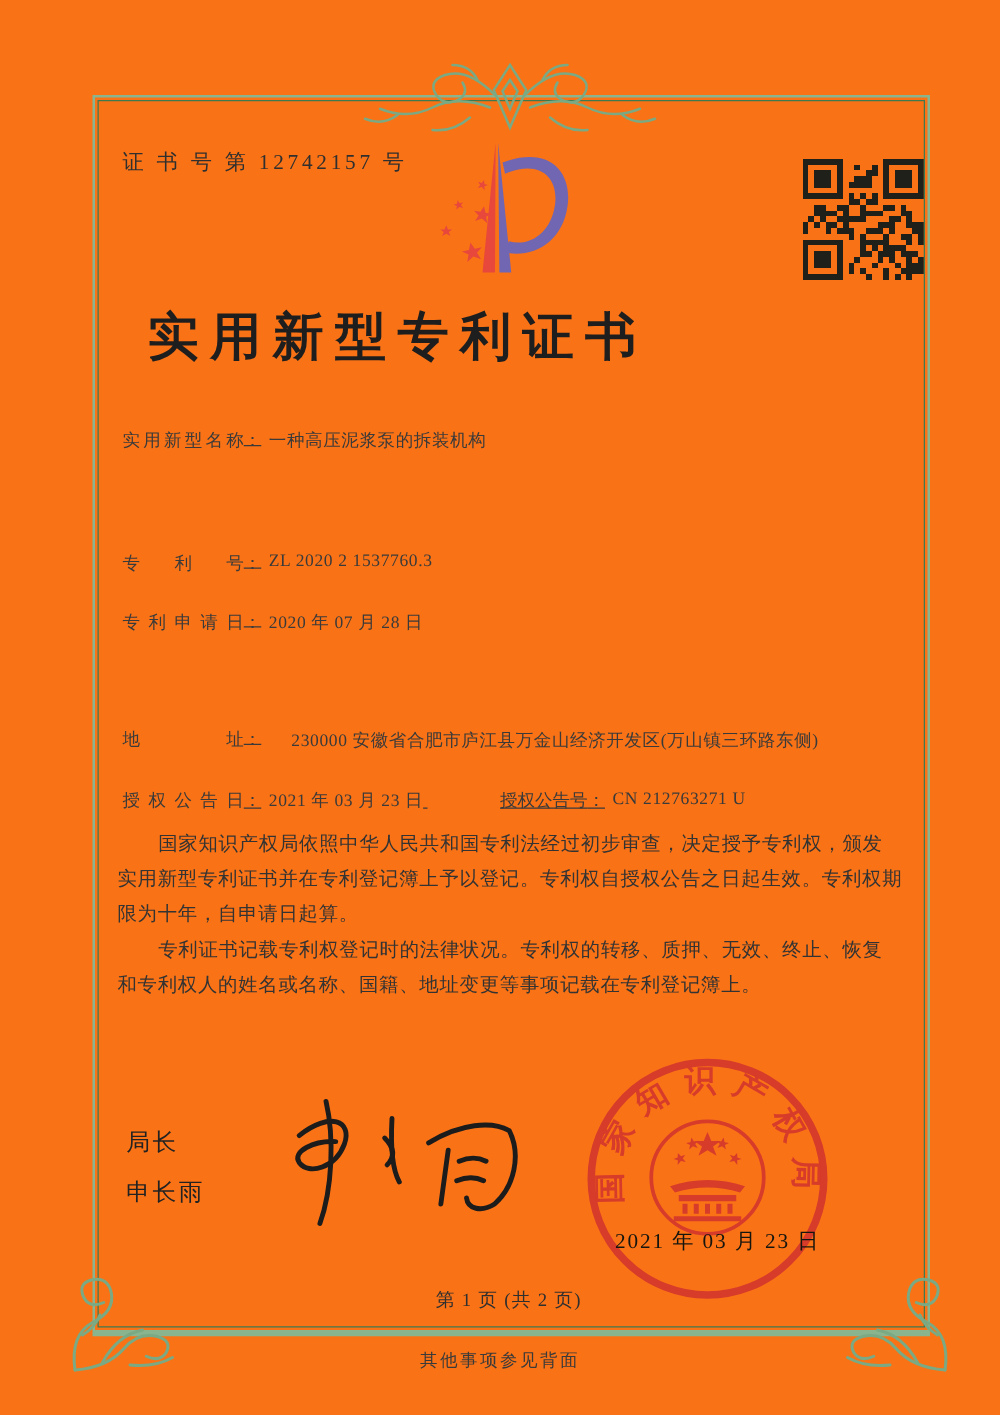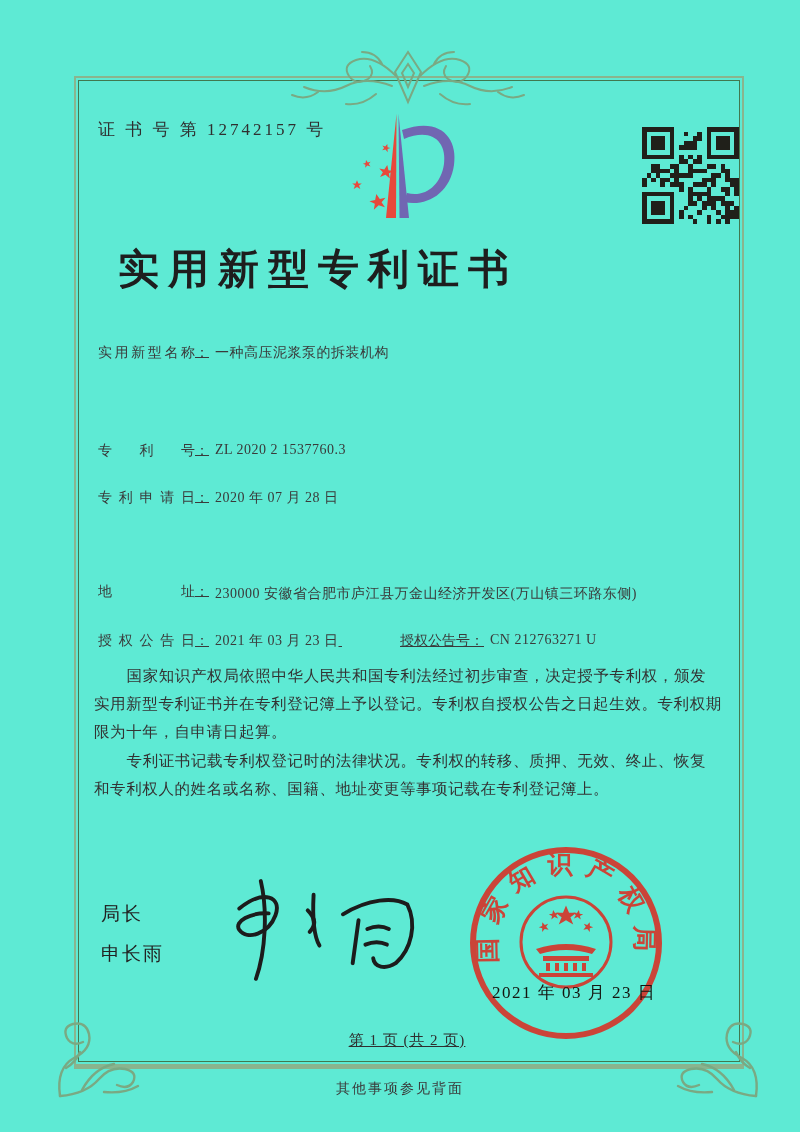--- a/index.html
+++ b/index.html
@@ -1,44 +1,44 @@
 <!DOCTYPE html>
 <html><head>
 <meta charset="utf-8">
 <style>
   html,body{margin:0;padding:0;background:#e8e6da;}
   .page{
     position:relative;width:800px;height:1132px;margin:0 auto;
-    background:#5eead4;overflow:hidden;
+    background:#f97316;overflow:hidden;
     font-family:"Liberation Serif","DejaVu Serif",serif;color:#2d2d2d;
   }
   .frame-outer{position:absolute;left:74px;top:76px;width:666px;height:986px;
     border:2px solid #8ab48e;border-bottom-width:5px;}
   .frame-inner{position:absolute;left:2px;top:2px;right:2px;bottom:2px;border:1px solid #41794f;}
   .cert-no{position:absolute;left:98px;top:118px;font-size:17px;letter-spacing:3px;color:#2f2f2f;}
   .logo{position:absolute;left:330px;top:108px;width:140px;height:126px;}
   .qr{position:absolute;left:642px;top:127px;width:97px;height:97px;}
   .title{position:absolute;left:0;top:242px;width:636px;text-align:center;
     font-size:41px;font-weight:700;letter-spacing:9px;color:#1e1e1e;}
   .row{position:absolute;left:98px;font-size:14px;color:#3a3a3a;white-space:nowrap;text-decoration:underline;}
   .flabel{display:inline-block;width:97px;text-align:justify;text-align-last:justify;vertical-align:top;}
   .colon{vertical-align:top;}
   .fvalue{display:inline-block;margin-left:6px;vertical-align:top;letter-spacing:.5px;}
-  .row-addr .fvalue{white-space:normal;width:458px;line-height:1.6;}
+  .row-addr .fvalue{white-space:normal;width:458px;line-height:1.6;text-align:center;}
   .pair2{margin-left:58px;}
   .paras{position:absolute;left:94px;top:662px;width:628px;font-size:15.5px;
     line-height:1.82;letter-spacing:.6px;color:#333;}
   .paras p{margin:0;text-indent:2.1em;}
   .sig-role{position:absolute;left:101px;top:901px;font-size:19px;letter-spacing:2px;color:#222;}
   .sig-name{position:absolute;left:101px;top:941px;font-size:19px;letter-spacing:2px;color:#222;}
   .sig-svg{position:absolute;left:210px;top:868px;width:215px;height:120px;}
   .seal{position:absolute;left:466px;top:843px;width:200px;height:200px;opacity:.92;}
   .seal-date{position:absolute;left:492px;top:981px;font-size:17px;letter-spacing:1.5px;color:#15150f;}
   .page-num{position:absolute;left:74px;top:1031px;width:666px;text-align:center;
-    font-size:15px;letter-spacing:1px;color:#2f2f2f;text-decoration:underline;}
+    font-size:15px;letter-spacing:1px;color:#2f2f2f;}
   .back-note{position:absolute;left:0;top:1080px;width:800px;text-align:center;
     font-size:14px;letter-spacing:2px;color:#3a3a3a;}
   .orn-top{position:absolute;left:278px;top:42px;width:260px;height:70px;}
   .orn-bl{position:absolute;left:52px;top:998px;width:104px;height:104px;}
   .orn-br{position:absolute;left:660px;top:998px;width:104px;height:104px;transform:scaleX(-1);}
   svg{display:block;}
 </style>
 </head>
 <body>
 

